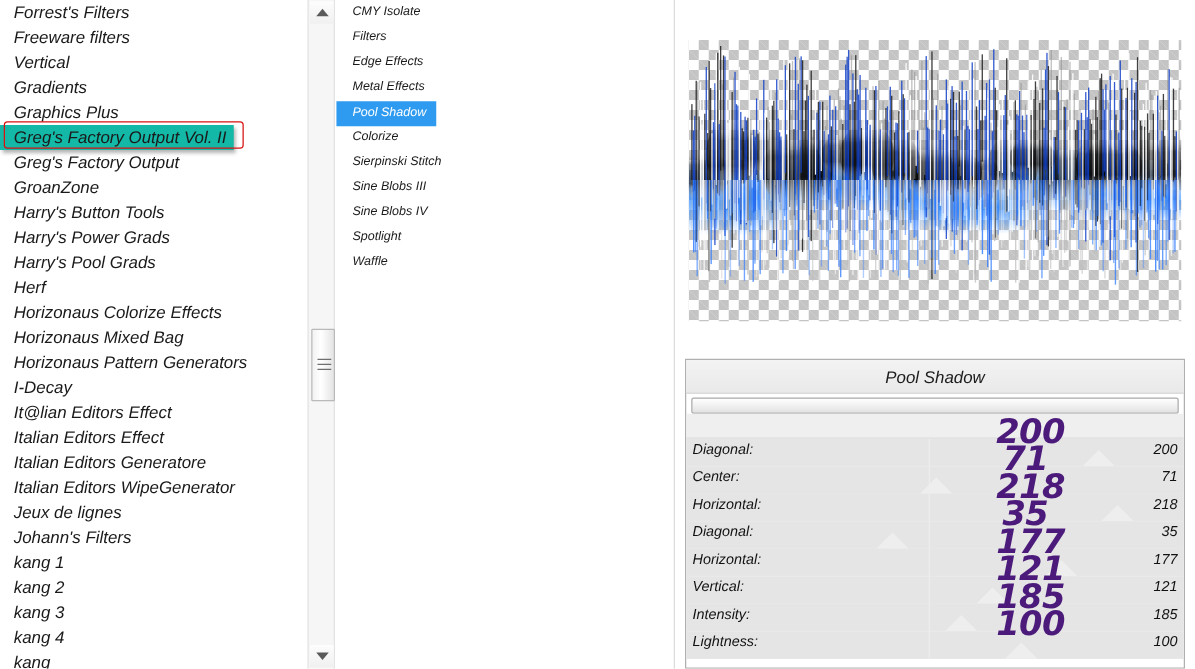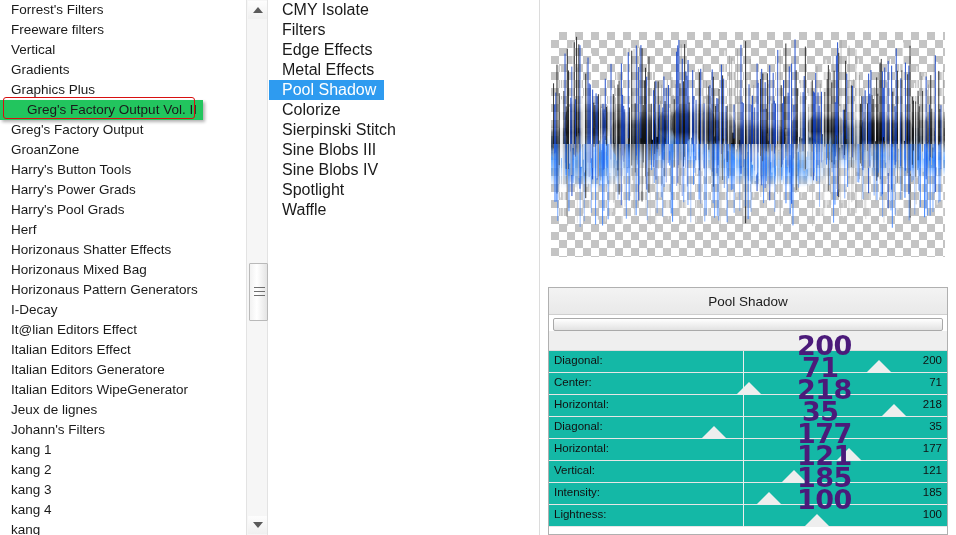--- a/index.html
+++ b/index.html
@@ -7,42 +7,43 @@
     margin: 0; padding: 0;
     width: 956px; height: 535px;
     background: #ffffff;
     font-family: "Liberation Sans", sans-serif;
     overflow: hidden;
   }
   #app {
     position: relative;
     width: 776px; height: 535px;
     background: #ffffff;
+    font-style: italic;
   }
 
   
   #left-pane {
     position: absolute; left: 0; top: 0;
     width: 246px; height: 535px;
     background: #ffffff;
     overflow: hidden;
   }
   .cat-item {
     height: 20px;
     line-height: 20px;
     padding-left: 11px;
     font-size: 13.5px;
     color: #1a1a1a;
     white-space: nowrap;
     position: relative;
   }
   .cat-item.annotated {
-    background: #22c55e;
+    background: #14b8a6;
     display: inline-block;
-    padding-left: 27px;
+    padding-left: 11px;
     padding-right: 6px;
     box-shadow: 2px 2px 3px rgba(0,0,0,0.30);
   }
   #annot-wrap { height: 20px; }
   #annot-box {
     position: absolute;
     left: 3px; top: 97px;
     width: 192px; height: 22px;
     border: 1.5px solid #d81010;
     border-radius: 3px;
@@ -86,21 +87,21 @@
   
   #mid-pane {
     position: absolute; left: 269px; top: 0;
     width: 265px; height: 535px;
     background: #ffffff;
     overflow: hidden;
   }
   .eff-item {
     height: 20px; line-height: 20px;
     padding-left: 13px;
-    font-size: 16px;
+    font-size: 10px;
     color: #1a1a1a;
     white-space: nowrap;
   }
   .eff-item.selected {
     display: inline-block;
     background: #2e9bf0;
     color: #ffffff;
     padding-left: 13px; padding-right: 8px;
   }
   .eff-row-sel { height: 20px; }
@@ -151,21 +152,21 @@
   }
   #param-spacer {
     height: 20px;
     background: #efefef;
     border-bottom: 1px solid #dcdcdc;
   }
   .p-row {
     position: relative;
     height: 22px;
     border-bottom: 1px solid #e6e6e6;
-    background: #14b8a6;
+    background: #e5e5e5;
   }
   .p-label {
     position: absolute; left: 5px; top: 3px;
     font-size: 11.5px;
     color: #111111;
     white-space: nowrap;
   }
   .p-track {
     position: absolute; left: 130px; top: 0;
     width: 250px; height: 22px;
@@ -218,21 +219,21 @@
         <div class="cat-item">Vertical</div>
         <div class="cat-item">Gradients</div>
         <div class="cat-item">Graphics Plus</div>
         <div id="annot-wrap"><span class="cat-item annotated">Greg's Factory Output Vol. II</span></div>
         <div class="cat-item">Greg's Factory Output</div>
         <div class="cat-item">GroanZone</div>
         <div class="cat-item">Harry's Button Tools</div>
         <div class="cat-item">Harry's Power Grads</div>
         <div class="cat-item">Harry's Pool Grads</div>
         <div class="cat-item">Herf</div>
-        <div class="cat-item">Horizonaus Shatter Effects</div>
+        <div class="cat-item">Horizonaus Colorize Effects</div>
         <div class="cat-item">Horizonaus Mixed Bag</div>
         <div class="cat-item">Horizonaus Pattern Generators</div>
         <div class="cat-item">I-Decay</div>
         <div class="cat-item">It@lian Editors Effect</div>
         <div class="cat-item">Italian Editors Effect</div>
         <div class="cat-item">Italian Editors Generatore</div>
         <div class="cat-item">Italian Editors WipeGenerator</div>
         <div class="cat-item">Jeux de lignes</div>
         <div class="cat-item">Johann's Filters</div>
         <div class="cat-item">kang 1</div>

